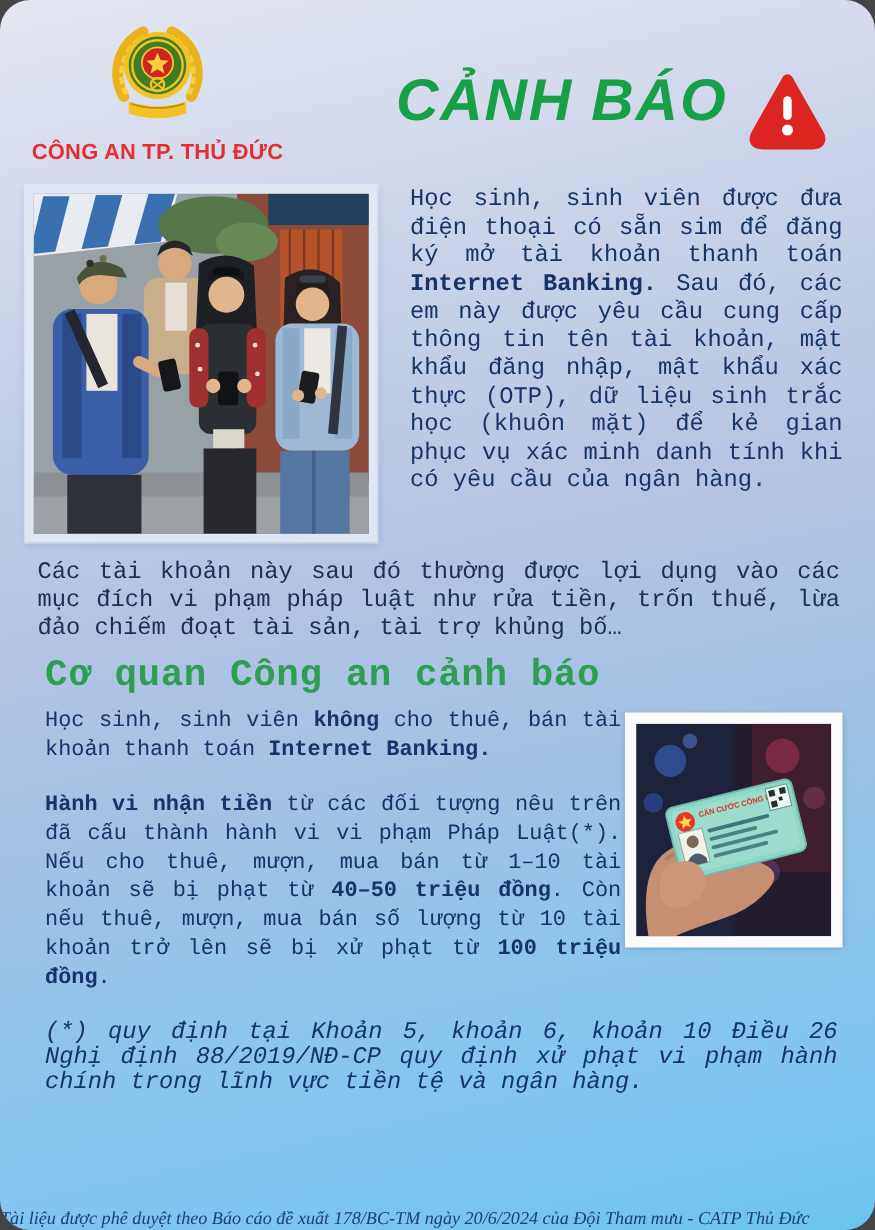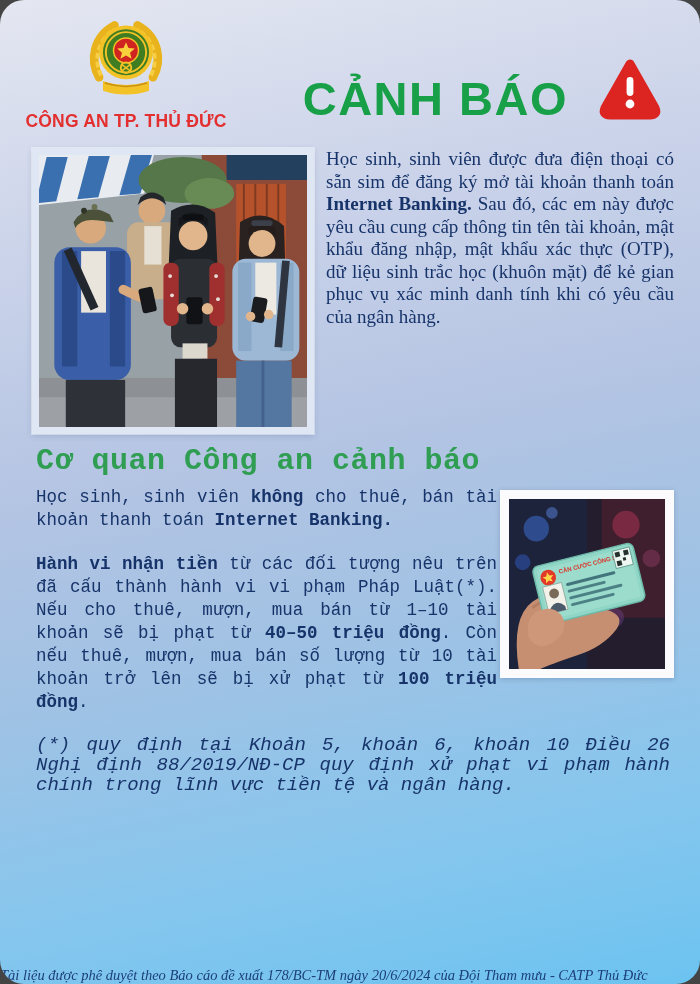--- a/index.html
+++ b/index.html
@@ -11,32 +11,32 @@
     border-radius:24px;
   }
   
   .header { display:flex; align-items:flex-start; padding:12px 24px 0 24px; }
   .agency { width:204px; text-align:center; }
   .agency svg { display:block; margin:0 auto; }
   .agency-name {
     margin-top:3px; color:#e32f2f; font-family:"Liberation Sans",sans-serif;
     font-weight:bold; font-size:17.5px; letter-spacing:.2px; white-space:nowrap;
   }
-  .warning-wrap { margin-left:auto; display:flex; align-items:flex-end; gap:30px; margin-top:44px; margin-right:14px; }
+  .warning-wrap { margin-left:auto; display:flex; align-items:flex-start; gap:16px; margin-top:44px; margin-right:14px;font-style:italic; }
   .warning-text {
     color:#17a047; font-family:"Liberation Sans",sans-serif; font-weight:bold;
     font-size:47px; letter-spacing:1.5px; line-height:1;
   }
   
   .main-title {
     margin:28px auto 0; width:636px; text-align:center; color:#2a6b4c;
     font-weight:bold; font-size:24px; line-height:1.35;
   }
   
-  .intro-row { display:flex; gap:12px; padding:16px 26px 0 32px;font-family:Liberation Serif, serif; }
+  .intro-row { display:flex; gap:26px; padding:16px 26px 0 20px; }
   .photo-frame {
     flex:0 0 auto; width:268px; height:272px; border:7px solid #dfe7f5;
     box-shadow:0 0 0 1px rgba(255,255,255,.45), 0 2px 6px rgba(40,60,100,.18);
     background:#9aa5a8;
   }
   .photo-frame svg { display:block; width:100%; height:100%; }
   .body-text { color:#17346a; text-align:justify; }
   .intro-text { flex:1; margin:0; font-size:19px; line-height:22.5px; }
   
   .misuse { margin:12px 28px 0 30px; font-size:19px; line-height:22.5px; color:#1b2f55; text-align:justify; }
@@ -171,20 +171,21 @@
         <rect x="222" y="148" width="15" height="26" rx="3" fill="#1a1c20" transform="rotate(10 229 161)"></rect>
         <circle cx="221" cy="168" r="5" fill="#e2b68c"></circle>
           <circle cx="240" cy="166" r="5" fill="#e2b68c"></circle>
         <rect x="206" y="214" width="58" height="69" fill="#5377a0"></rect>
         <line x1="234" y1="214" x2="234" y2="283" stroke="#44618c" stroke-width="3"></line>
       </svg>
     </div>
     <p class="body-text intro-text"><span>Học sinh, sinh viên được đưa điện thoại có sẵn sim để đăng ký mở tài khoản thanh toán </span><b>Internet Banking.</b><span> Sau đó, các em này được yêu cầu cung cấp thông tin tên tài khoản, mật khẩu đăng nhập, mật khẩu xác thực (OTP), dữ liệu sinh trắc học (khuôn mặt) để kẻ gian phục vụ xác minh danh tính khi có yêu cầu của ngân hàng.</span></p>
   </div>
 
+  <p class="misuse">Các tài khoản này sau đó thường được lợi dụng vào các mục đích vi phạm pháp luật như rửa tiền, trốn thuế, lừa đảo chiếm đoạt tài sản, tài trợ khủng bố…</p>
 
   <div class="advice-heading">Cơ quan Công an cảnh báo</div>
 
   <div class="advice-row">
     <div class="advice-col">
       <p class="body-text advice-p"><span>Học sinh, sinh viên </span><b>không</b><span> cho thuê, bán tài khoản thanh toán </span><b>Internet Banking.</b></p>
       <p class="body-text advice-p"><b>Hành vi nhận tiền</b><span> từ các đối tượng nêu trên đã cấu thành hành vi vi phạm Pháp Luật(*). Nếu cho thuê, mượn, mua bán từ 1–10 tài khoản sẽ bị phạt từ </span><b>40–50 triệu đồng</b><span>. Còn nếu thuê, mượn, mua bán số lượng từ 10 tài khoản trở lên sẽ bị xử phạt từ </span><b>100 triệu đồng</b><span>.</span></p>
     </div>
 
     <div class="idcard-frame">

